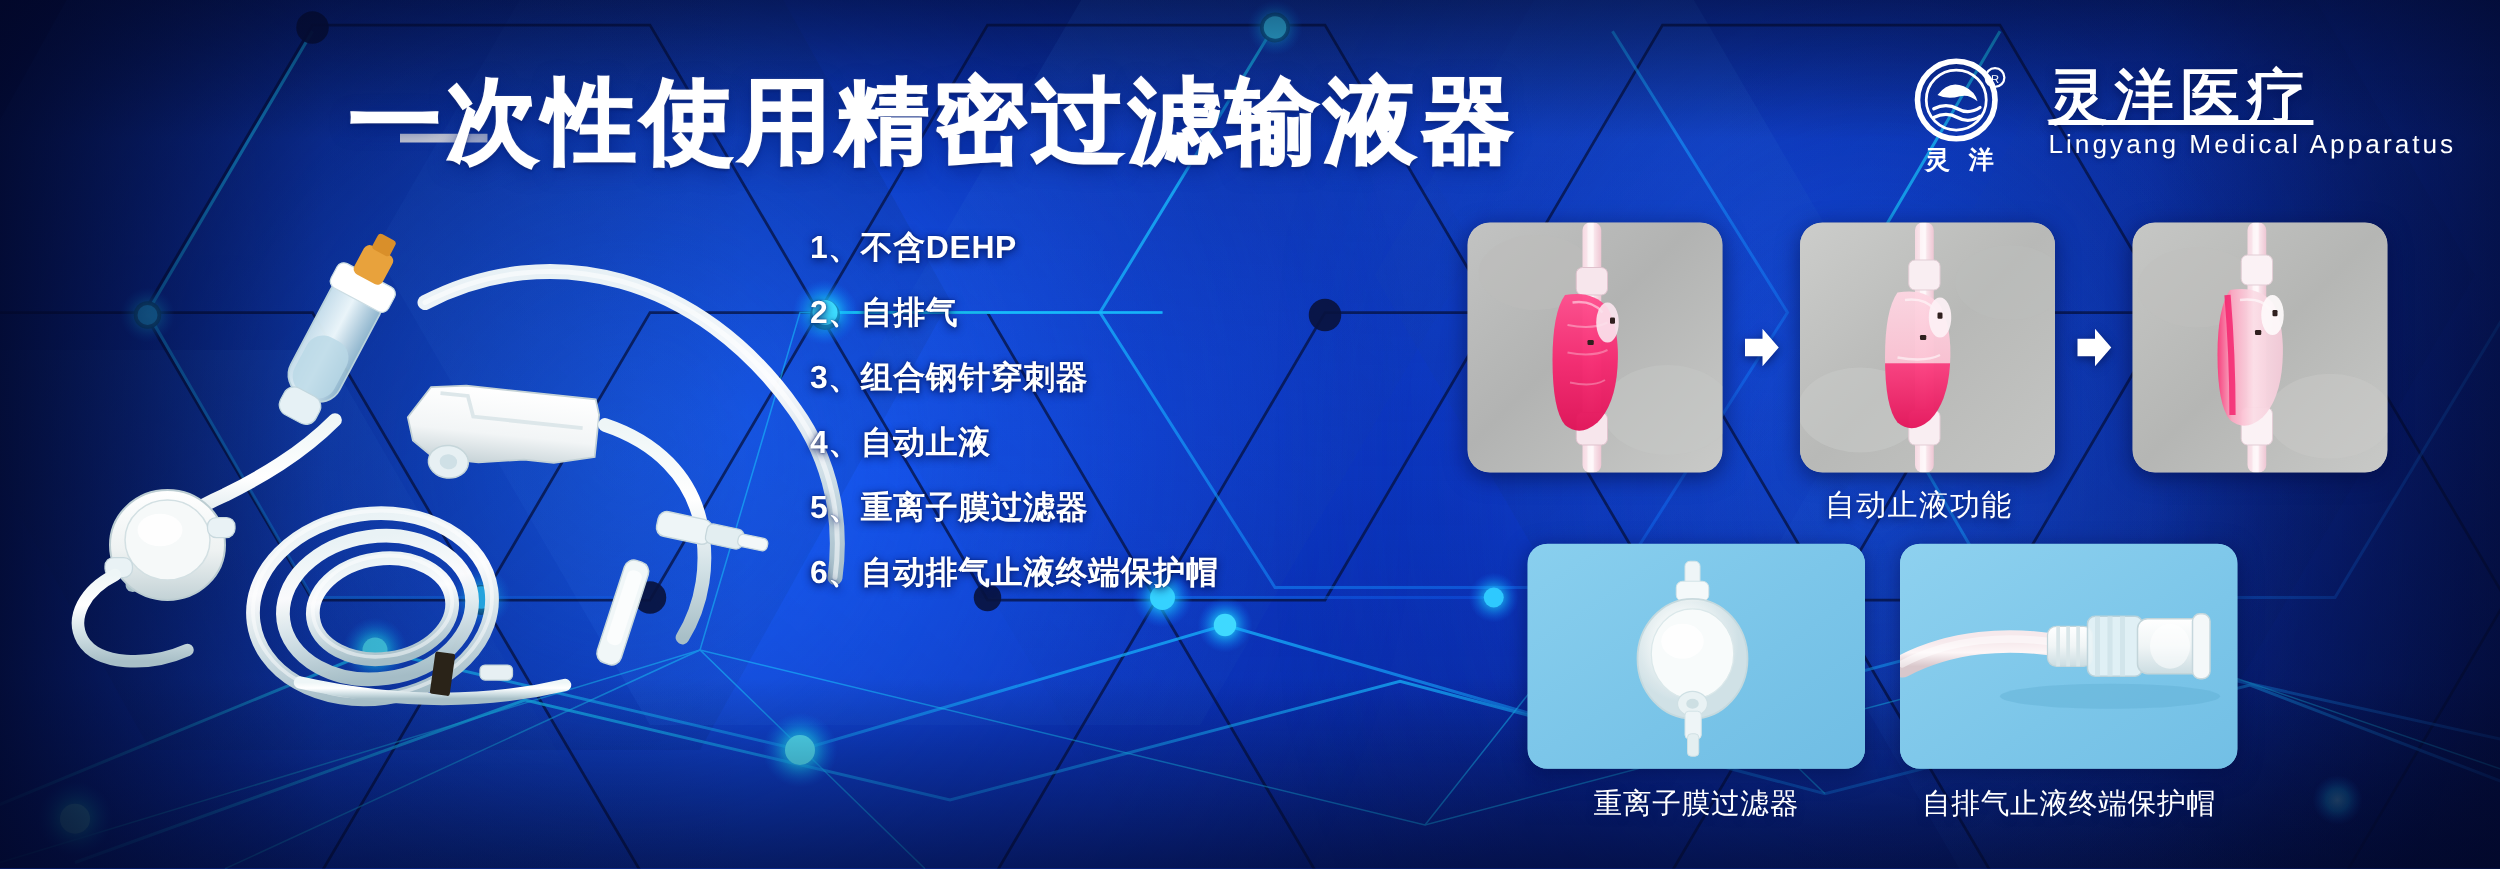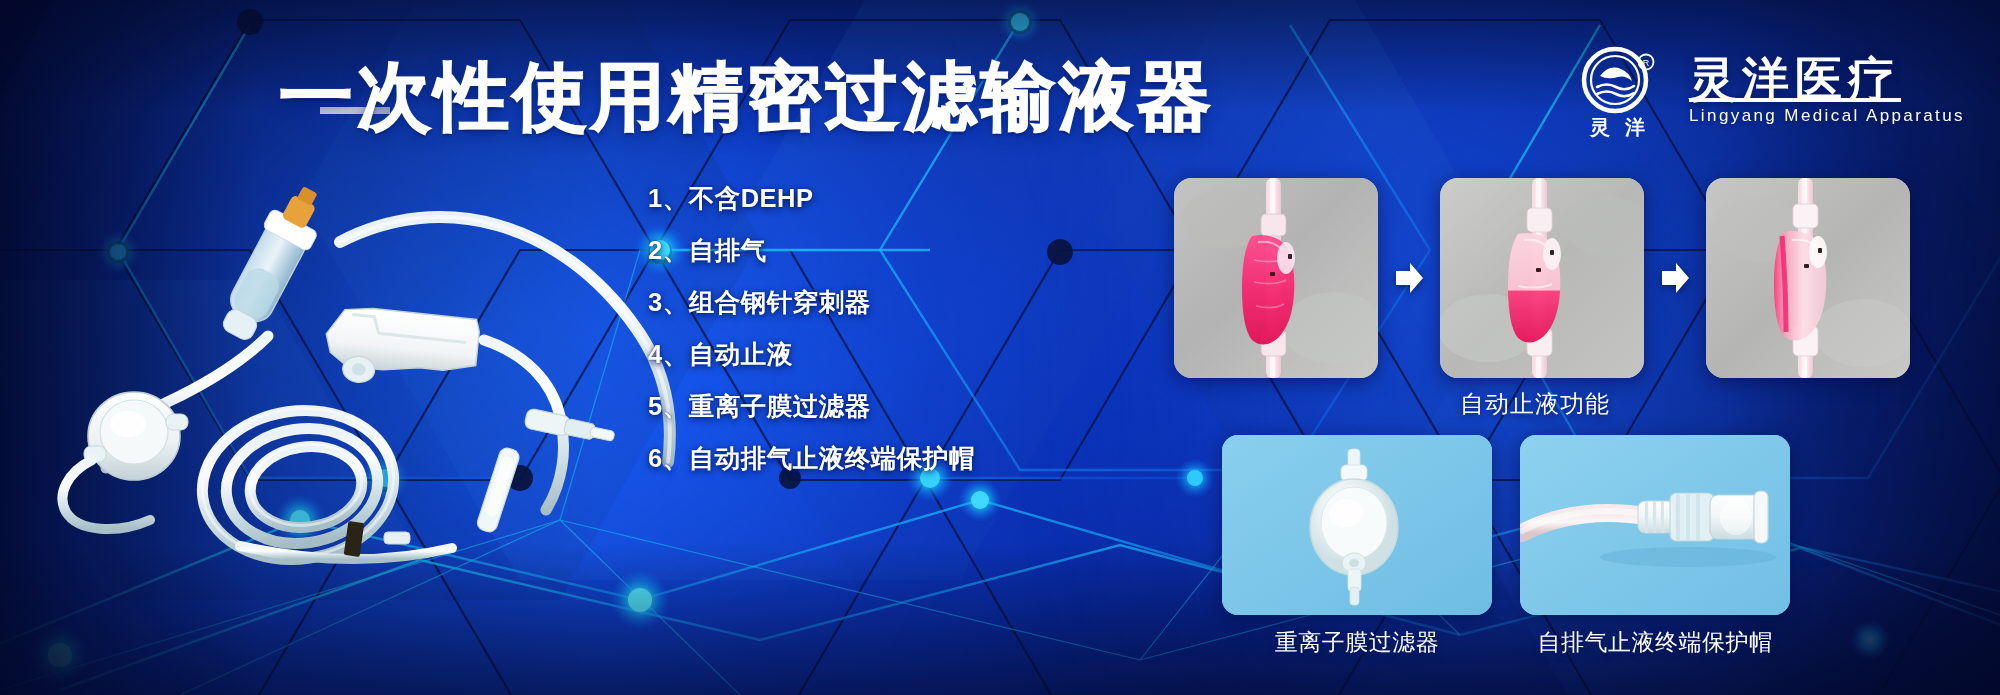--- a/index.html
+++ b/index.html
@@ -79,21 +79,21 @@
     flex: none;
   }
   .brand-text { display:flex; flex-direction:column; gap: 2px; }
   .brand-cn {
     font-size: 47px; font-weight: 700; color:#fff; letter-spacing: 6px;
     line-height: 1.06;
     text-shadow: 0 2px 8px rgba(0,20,90,0.8);
     text-decoration: underline;
   }
   .brand-en {
-    font-size: 17px; color:#ffffff; letter-spacing: 2.4px;
+    font-size: 21px; color:#ffffff; letter-spacing: 2.4px;
     font-weight: 500;
     text-shadow: 0 1px 4px rgba(0,20,90,0.8);
   }
 
   
   .features {
     position:absolute;
     left: 648px; top: 172px;
     width: 360px;
     z-index: 35;

